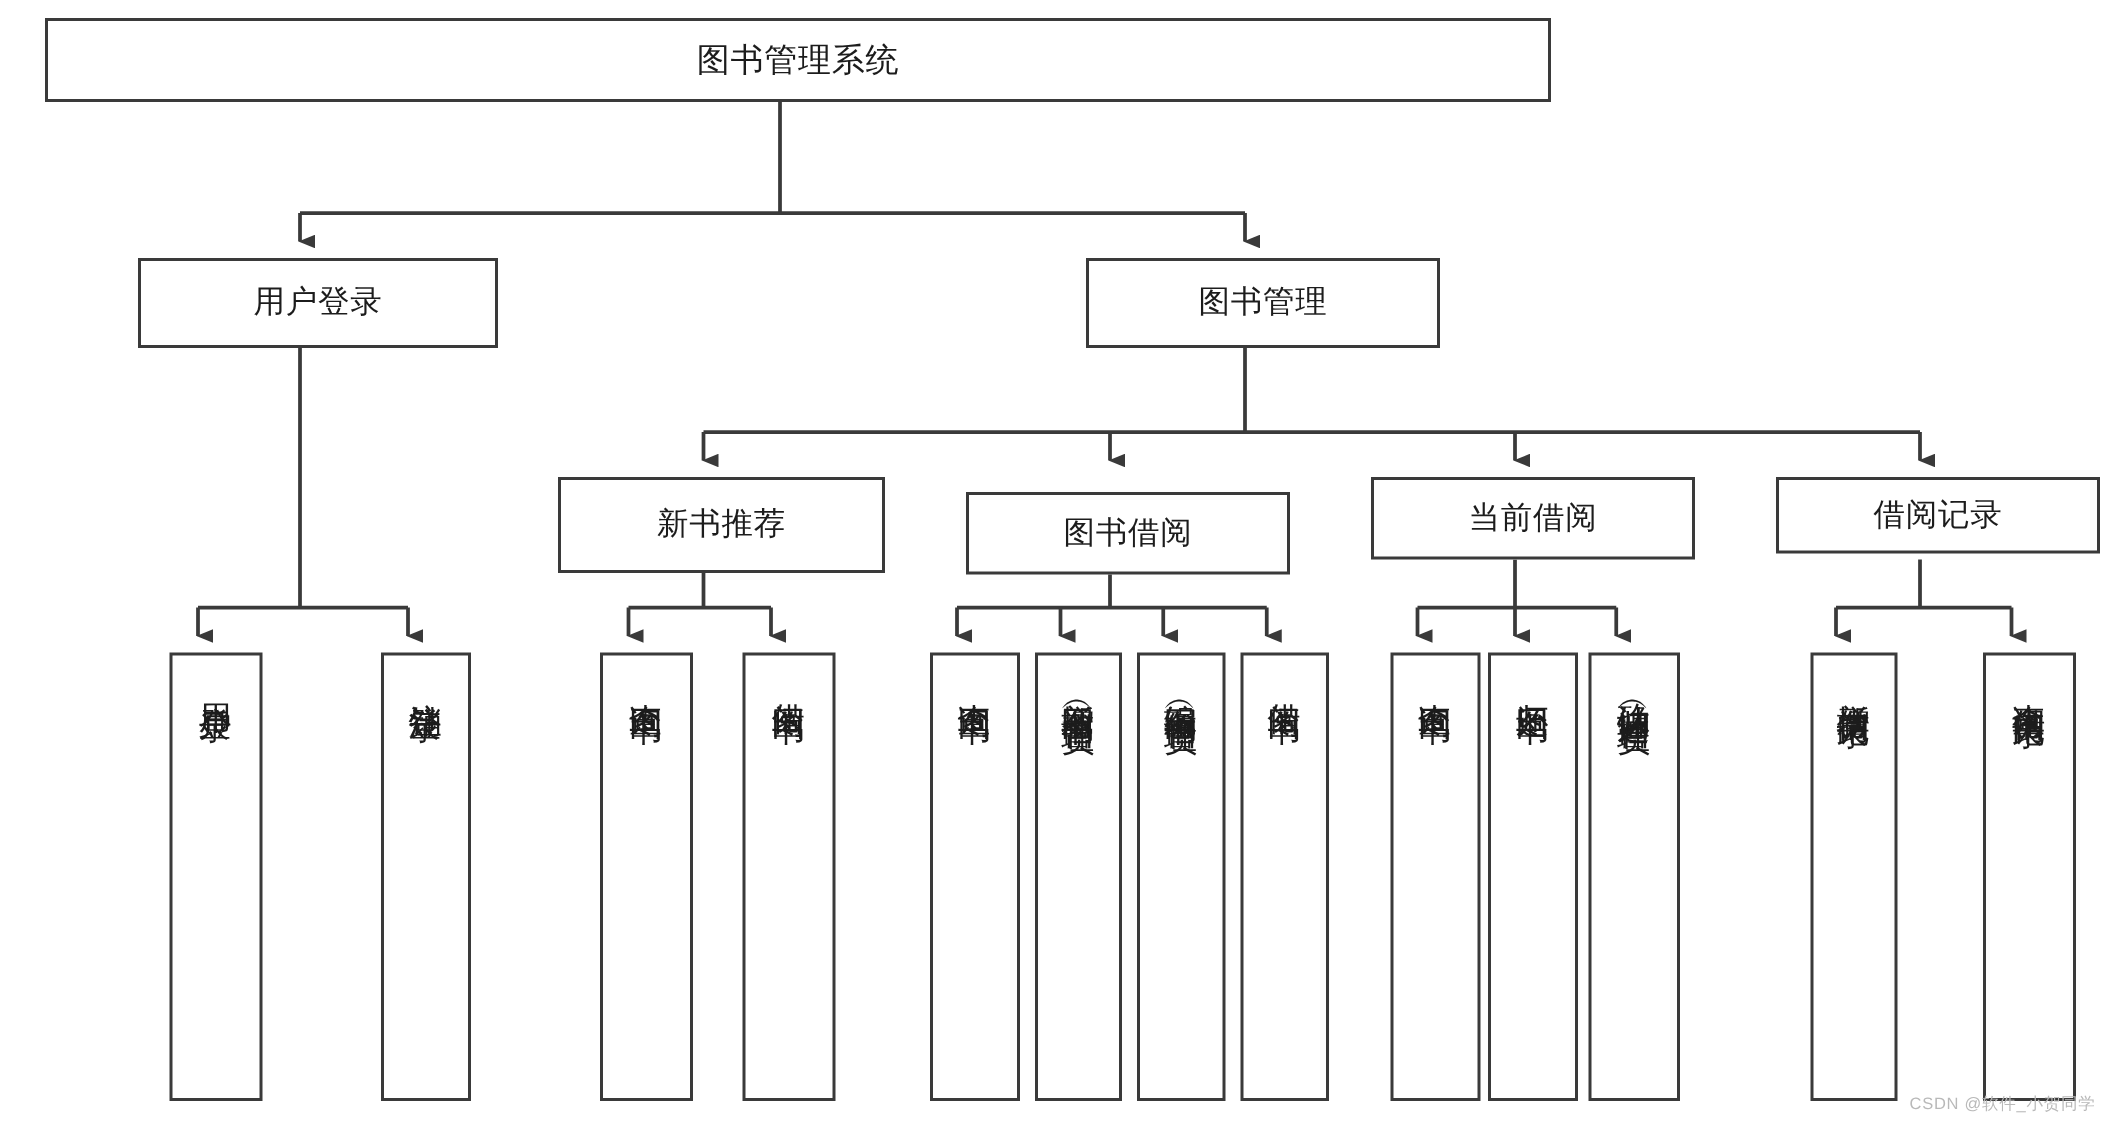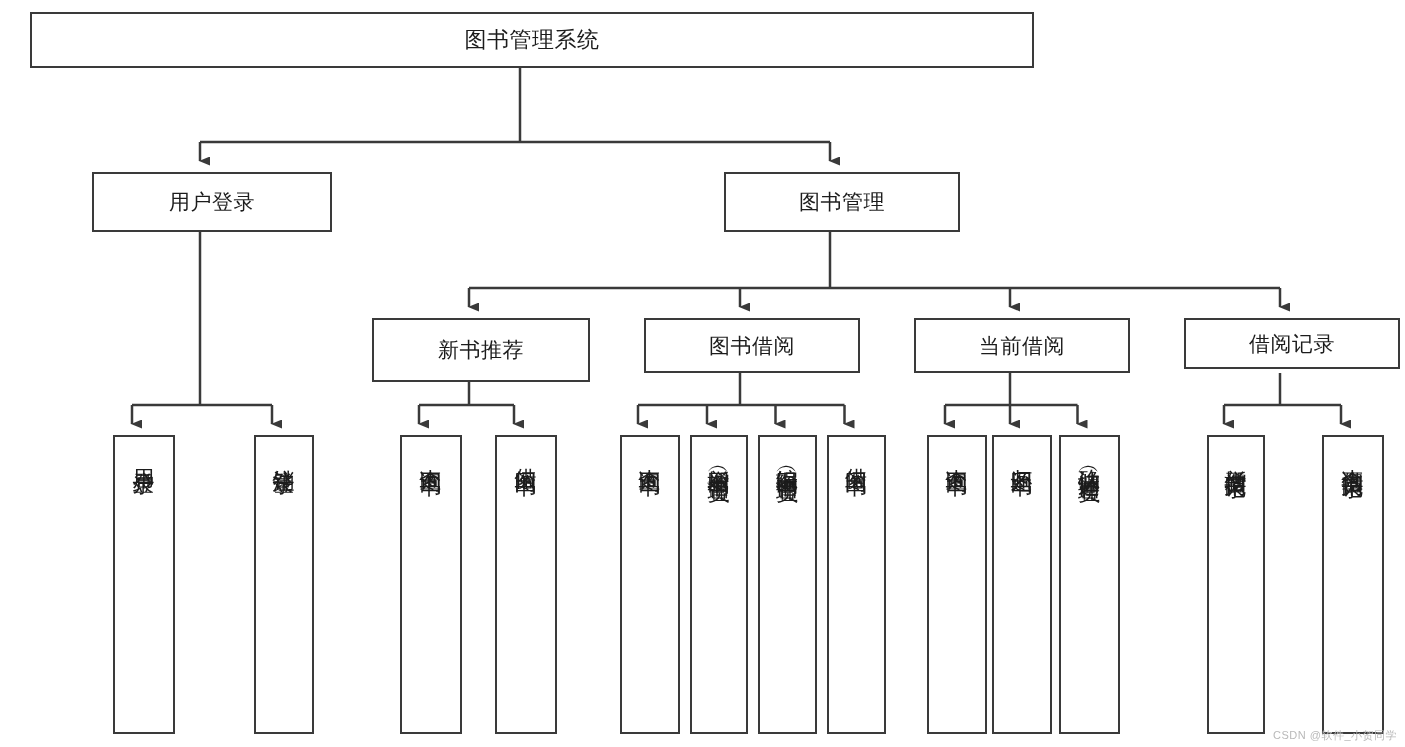--- a/index.html
+++ b/index.html
@@ -129,21 +129,21 @@
       </div>
       <div class="node h" style="left: 80px; top: 172px; width: 240px; height: 60px;">
         <span class="lbl">用户登录</span>
       </div>
       <div class="node h" style="left: 712px; top: 172px; width: 236px; height: 60px;">
         <span class="lbl">图书管理</span>
       </div>
       <div class="node h" style="left: 360px; top: 318px; width: 218px; height: 64px; justify-content: center;">
         <span class="lbl">新书推荐</span>
       </div>
-      <div class="node h" style="left: 632px; top: 318px; width: 216px; height: 55px;">
+      <div class="node h" style="left: 632px; top: 328px; width: 216px; height: 55px;">
         <span class="lbl">图书借阅</span>
       </div>
       <div class="node h" style="left: 902px; top: 318px; width: 216px; height: 55px;">
         <span class="lbl">当前借阅</span>
       </div>
       <div class="node h" style="left: 1172px; top: 318px; width: 216px; height: 51px;">
         <span class="lbl">借阅记录</span>
       </div>
       <div class="node v" style="left: 101px; top: 435px; width: 62px; height: 299px;">
         <span class="lbl">用户登录</span>

